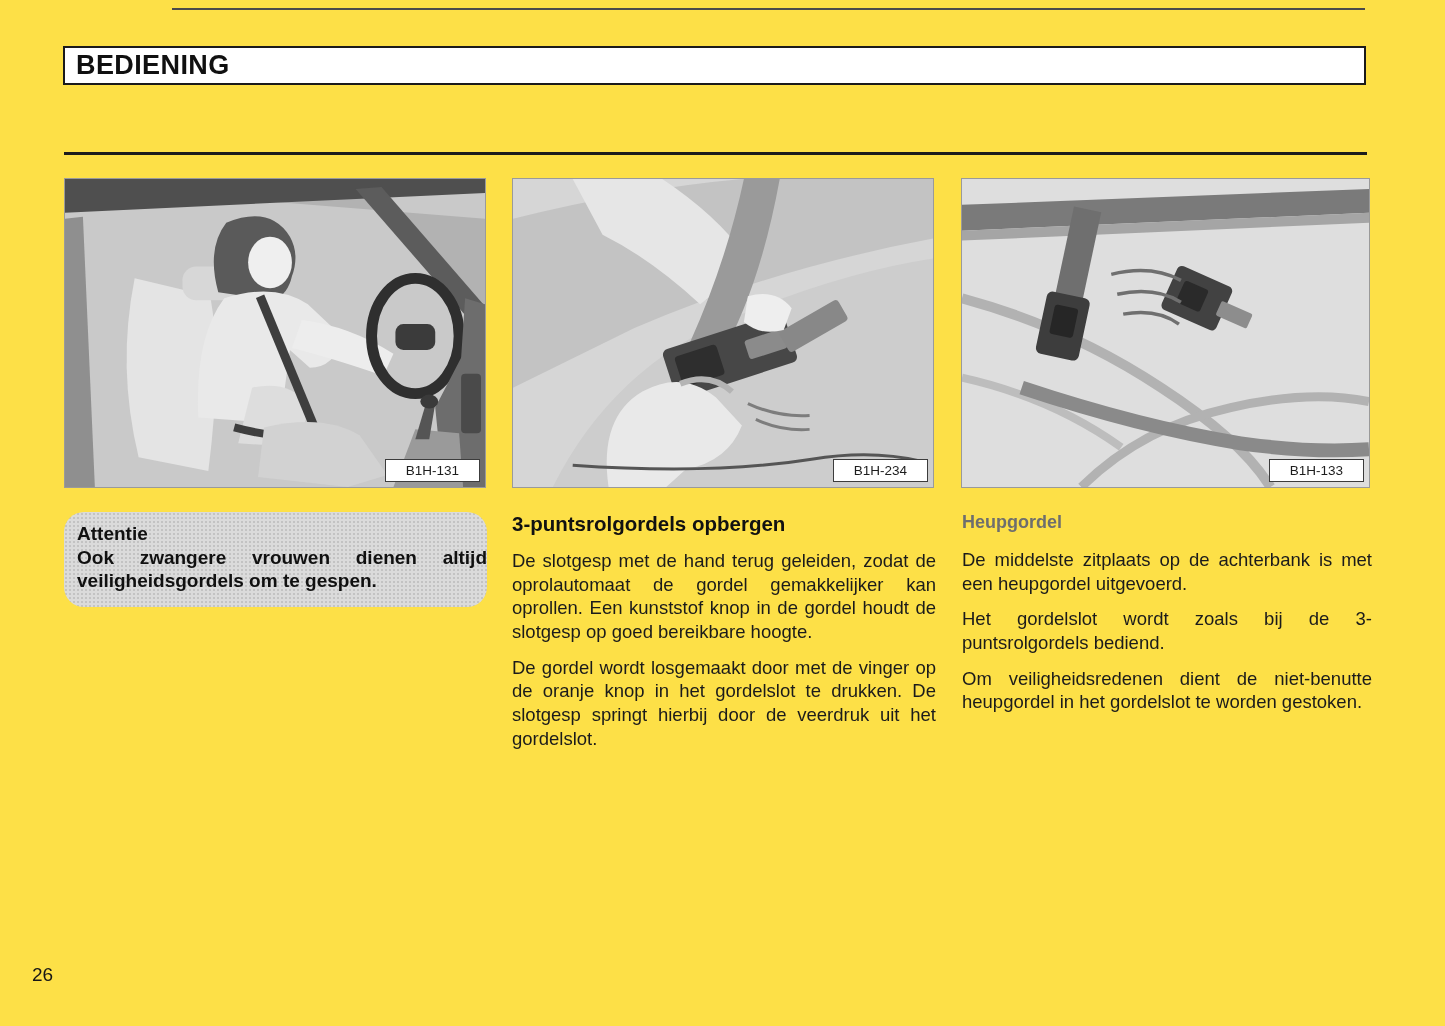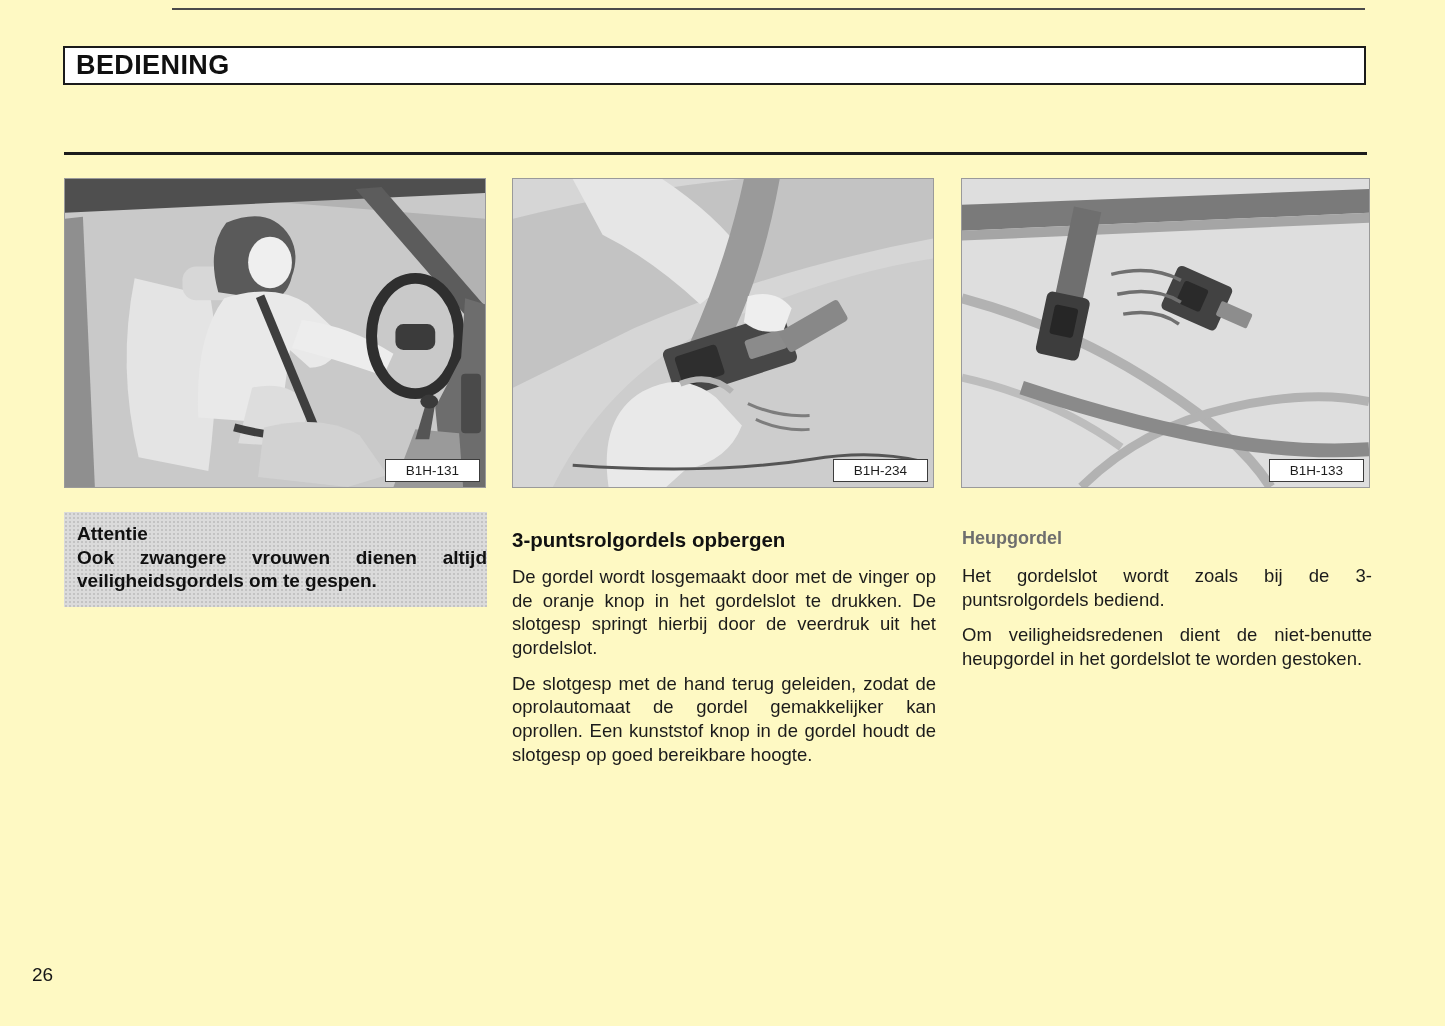--- a/index.html
+++ b/index.html
@@ -1,21 +1,21 @@
 <!DOCTYPE html>
 <html><head>
 <meta charset="utf-8">
 <style>
   * { box-sizing: border-box; }
   html, body { margin: 0; padding: 0; background: #e9e9e9; }
   .page {
     position: relative;
     width: 1445px; height: 1026px;
     margin: 0 auto;
-    background: #fef9c3;
+    background: #fde047;
     font-family: "Liberation Sans", "DejaVu Sans", sans-serif;
     color: #161616;
     overflow: hidden;
   }
   .scan-edge {
     position: absolute; left: 172px; top: 8px; width: 1193px; height: 2px;
     background: #4a4a4a;
   }
   .header-box {
     position: absolute; left: 63px; top: 46px; width: 1303px; height: 39px;
@@ -43,28 +43,28 @@
     position: absolute; right: 5px; bottom: 5px;
     background: #ffffff; border: 1.5px solid #3c3c3c;
     font-size: 13.5px; line-height: 1; padding: 4px 20px; color: #1d1d1d;
   }
   .attention {
     position: absolute; left: 64px; top: 512px; width: 423px;
     background-color: #dbdbdb;
     background-image: radial-gradient(#c3c3c3 0.9px, rgba(0,0,0,0) 1px);
     background-size: 4px 4px;
     padding: 10px 0 14px 13px;
-    font-weight: 700; font-size: 19px; line-height: 1.24; color: #101010;
+    font-weight: 700; font-size: 19px; line-height: 1.24; color: #101010; border-radius: 20px;
   }
   .attention p { margin: 0; text-align: justify; }
   .col { position: absolute; top: 512px; }
   .col-mid   { left: 512px; width: 424px; }
   .col-right { left: 962px; width: 410px; }
   .col-heading {
-    margin: 16px 0 13px 0; font-size: 20.5px; font-weight: 700; color: #111;
+    margin: 0 0 13px 0; font-size: 20.5px; font-weight: 700; color: #111;
   }
   .col-right .col-heading {
     font-size: 18px; color: #6e6e6e; margin-bottom: 15px;
   }
   .col p {
     margin: 0 0 12px 0; font-size: 18.5px; line-height: 1.28;
     text-align: justify; color: #1b1b1b;
   }
   .page-number {
     position: absolute; left: 32px; top: 964px;
@@ -163,25 +163,26 @@
     <span class="fig-label">B1H-133</span>
   </div>
 
   <div class="attention">
     <p>Attentie</p>
     <p>Ook zwangere vrouwen dienen altijd veiligheidsgordels om te gespen.</p>
   </div>
 
   <div class="col col-mid">
     <h3 class="col-heading">3-puntsrolgordels opbergen</h3>
+    <p>De slotgesp met de hand terug geleiden, zodat de oprolautomaat de gordel gemakkelijker kan oprollen. Een kunststof knop in de gordel houdt de slotgesp op goed bereikbare hoogte.</p>
     <p>De gordel wordt losgemaakt door met de vinger op de oranje knop in het gordelslot te drukken. De slotgesp springt hierbij door de veerdruk uit het gordelslot.</p>
-    <p>De slotgesp met de hand terug geleiden, zodat de oprolautomaat de gordel gemakkelijker kan oprollen. Een kunststof knop in de gordel houdt de slotgesp op goed bereikbare hoogte.</p>
   </div>
 
   <div class="col col-right">
     <h3 class="col-heading">Heupgordel</h3>
+    <p>De middelste zitplaats op de achterbank is met een heupgordel uitgevoerd.</p>
     <p>Het gordelslot wordt zoals bij de 3-puntsrolgordels bediend.</p>
     <p>Om veiligheidsredenen dient de niet-benutte heupgordel in het gordelslot te worden gestoken.</p>
   </div>
 
   <div class="page-number">26</div>
 
 </div>
 
 </body></html>

